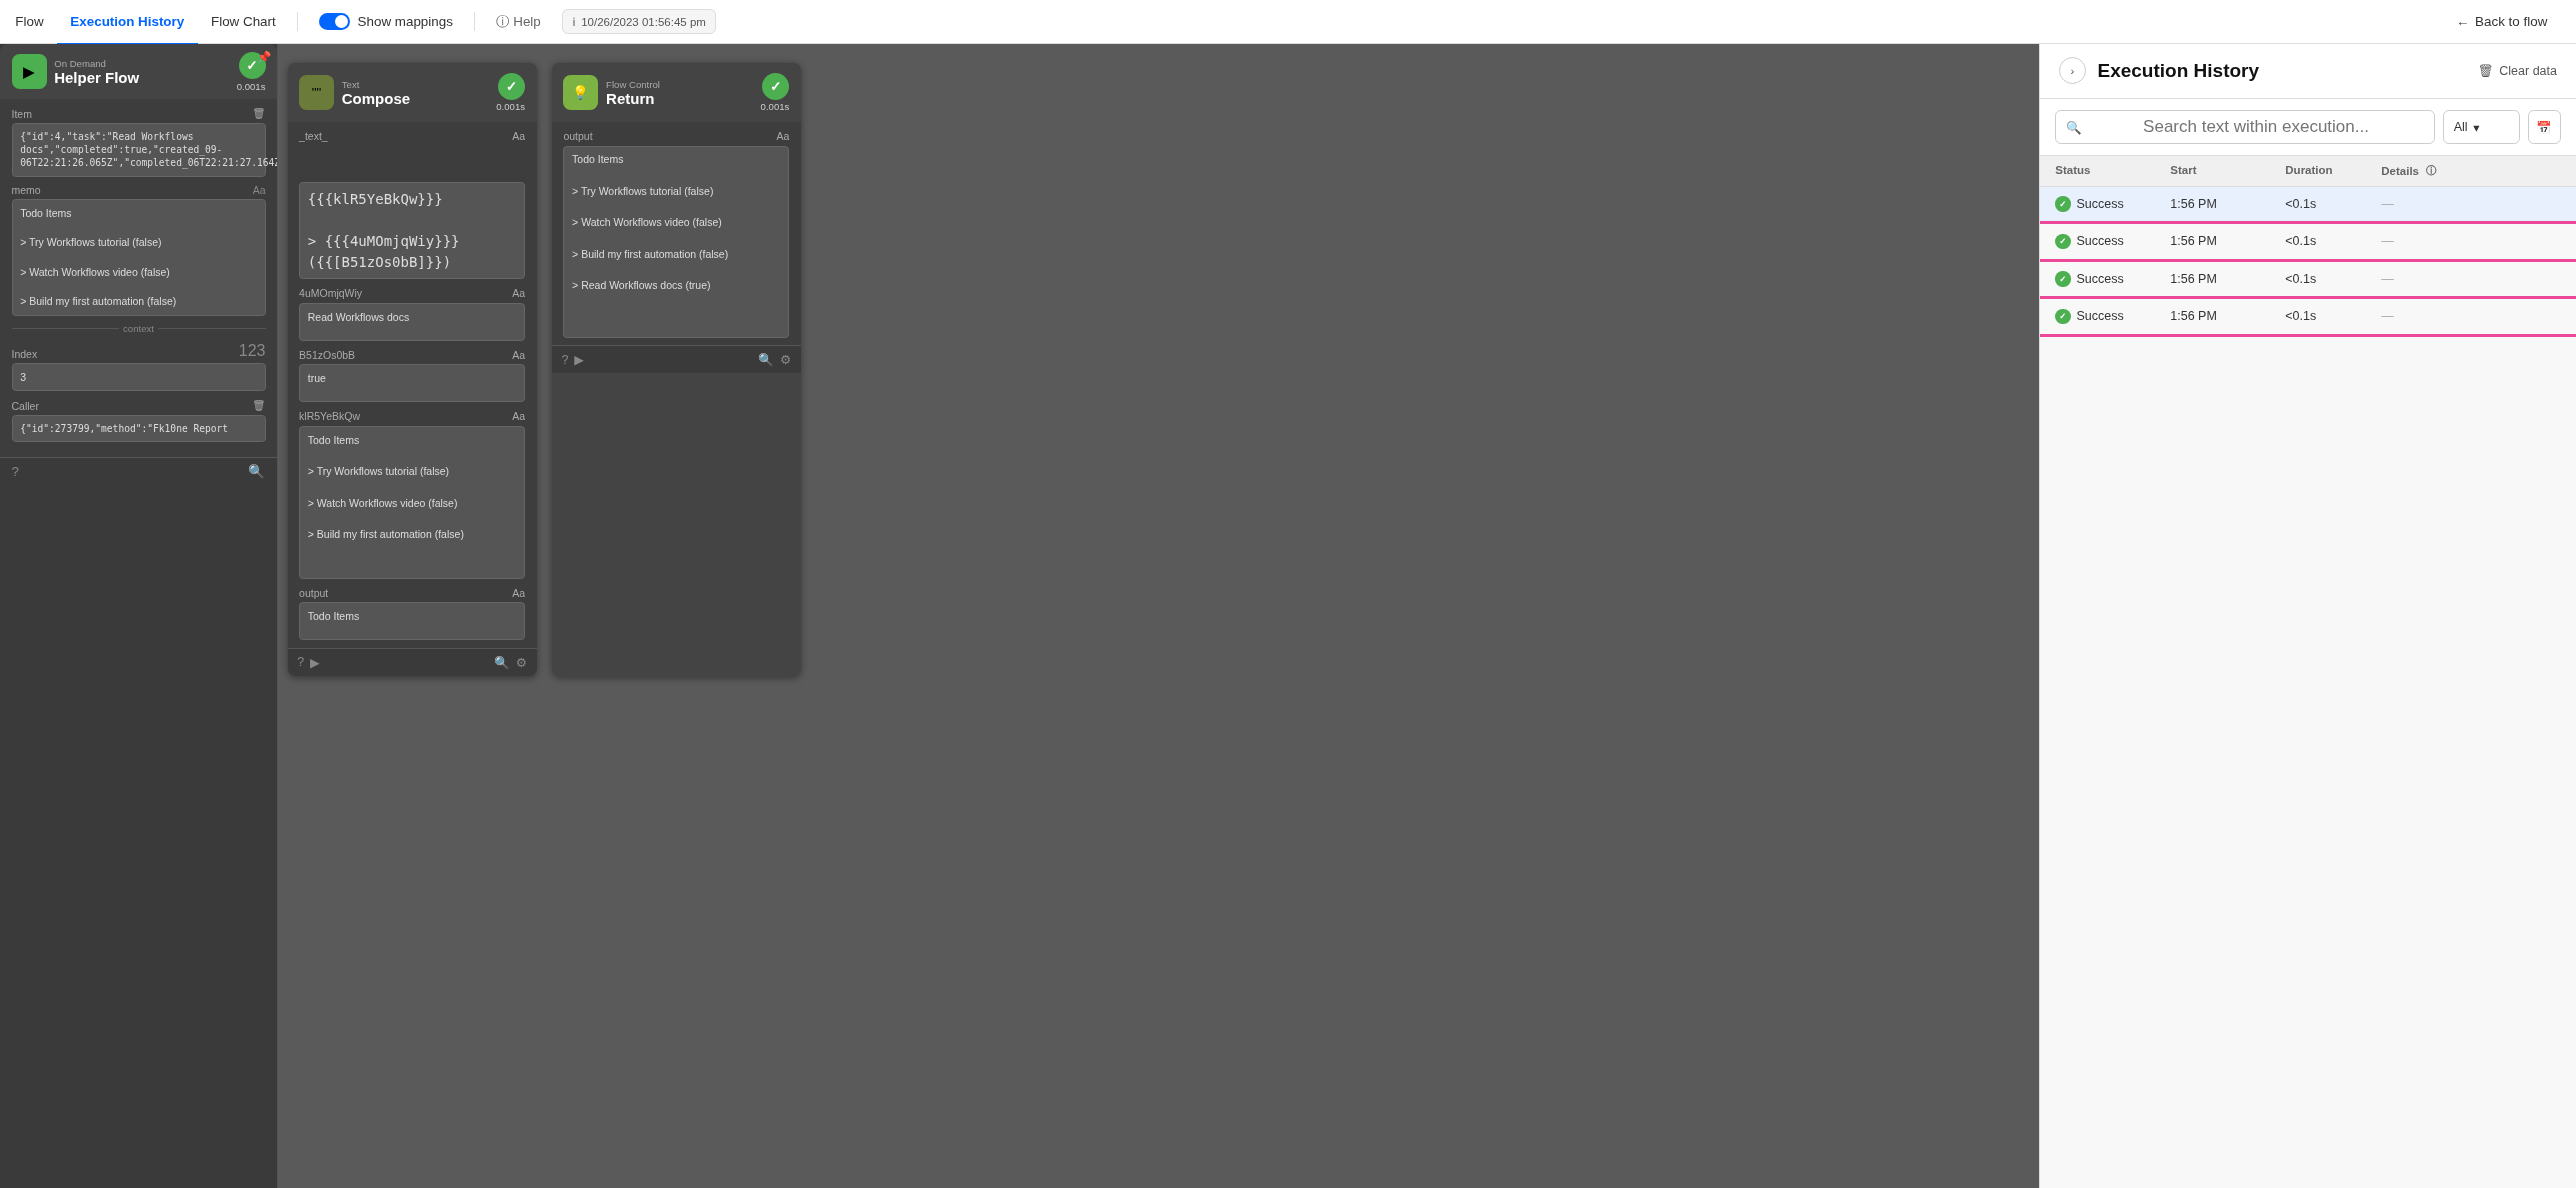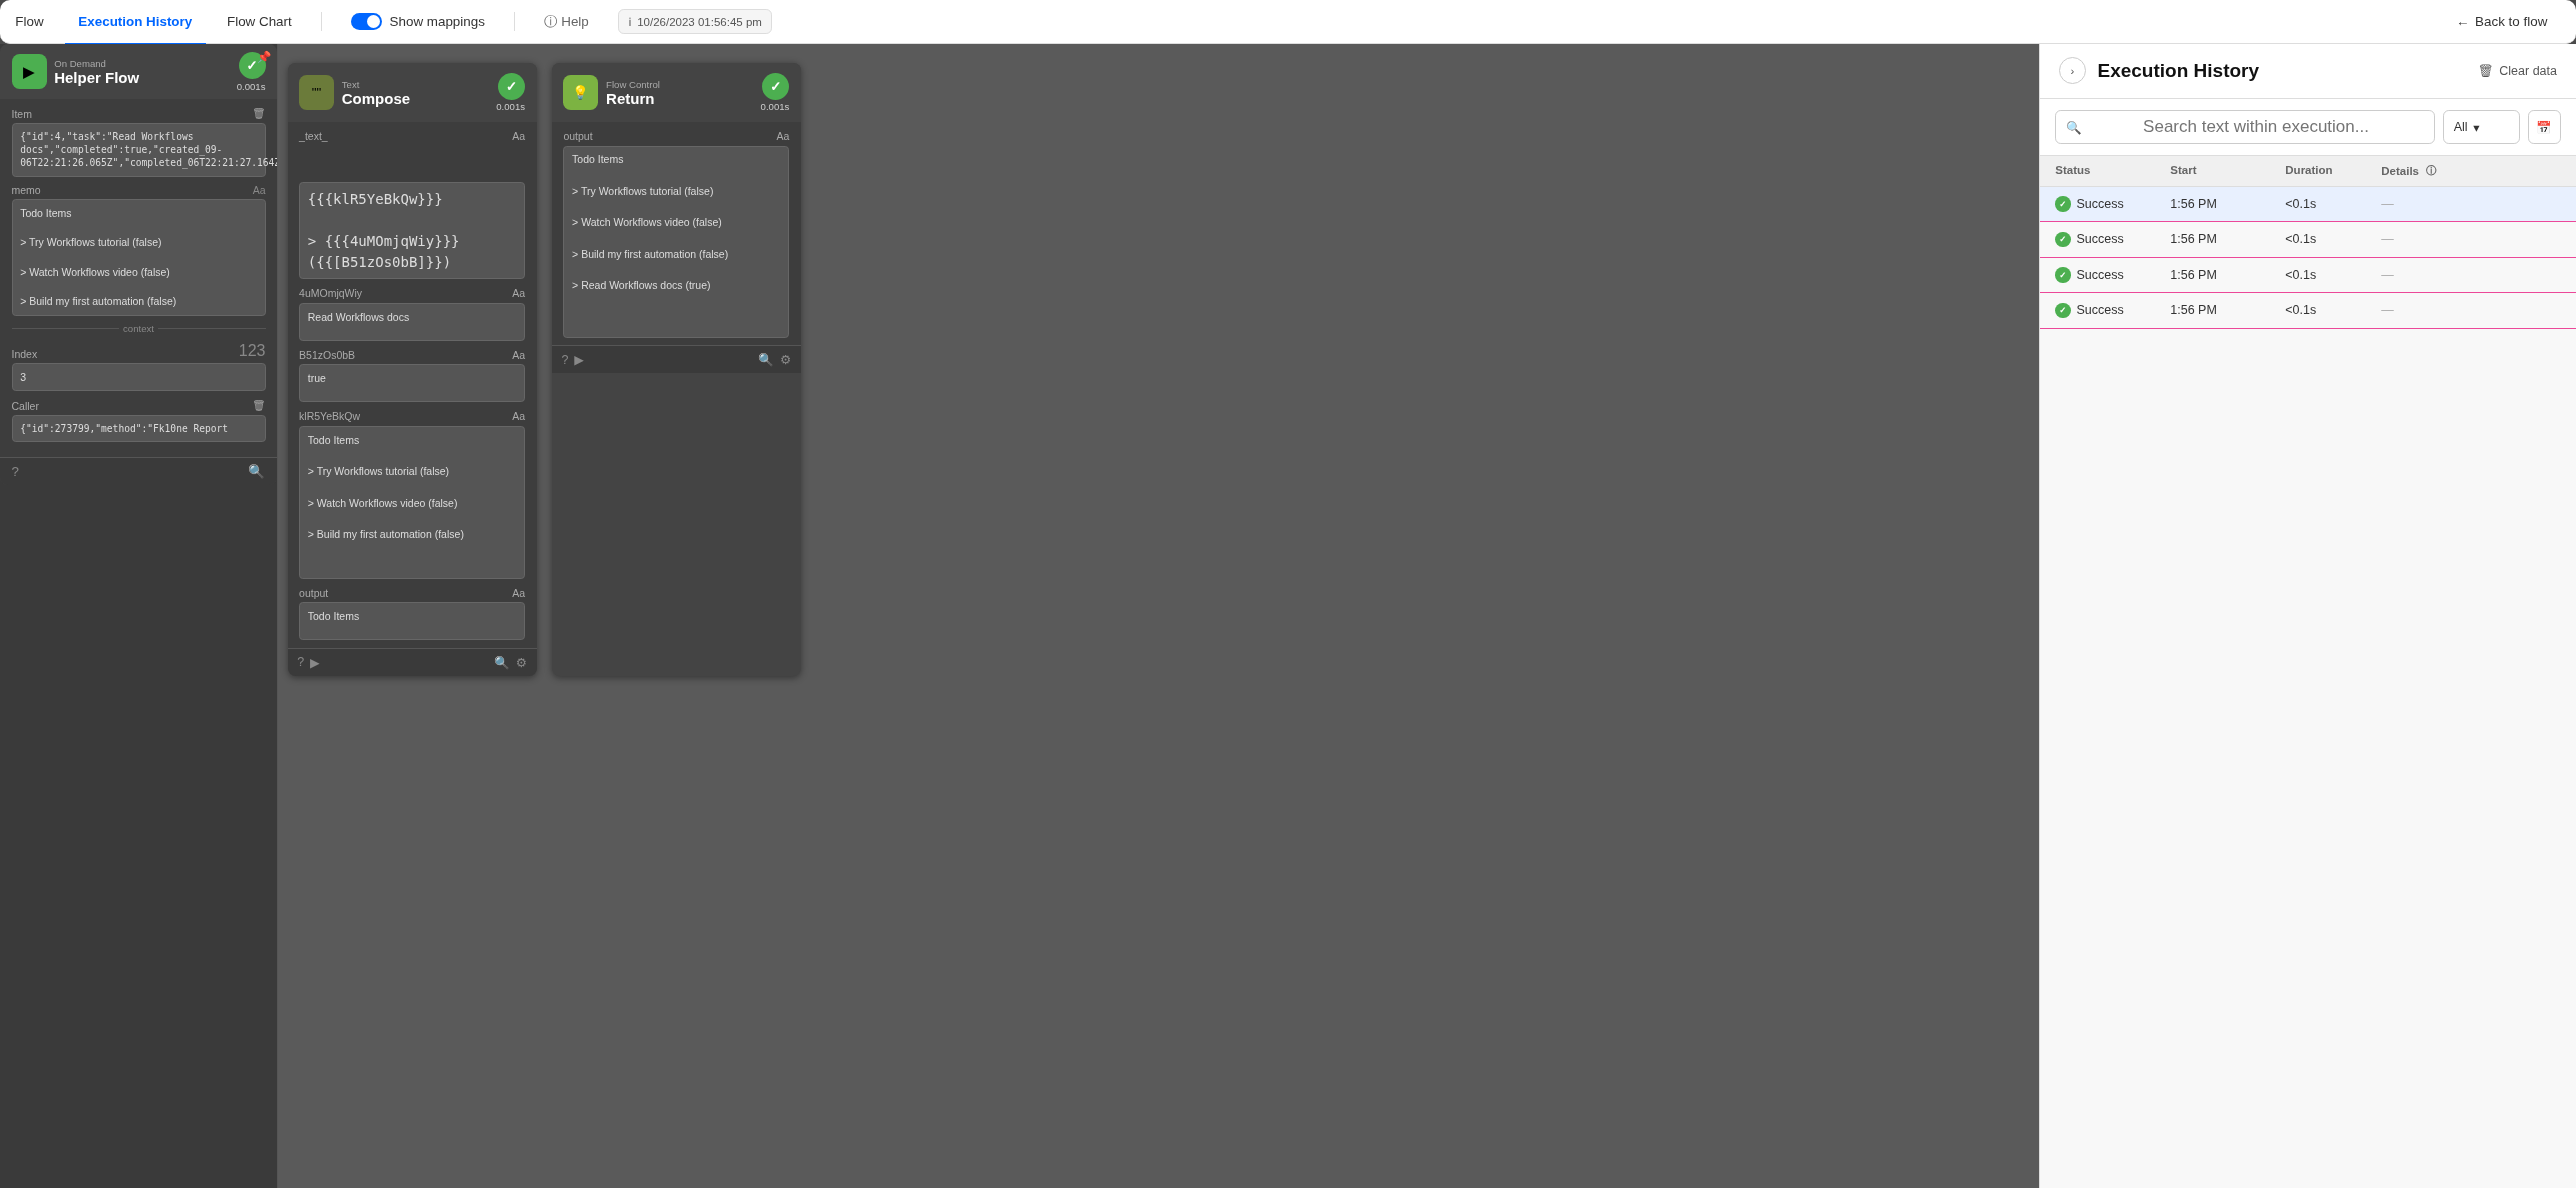--- a/index.html
+++ b/index.html
@@ -6,23 +6,22 @@
     body { font-family: -apple-system, BlinkMacSystemFont, 'Segoe UI', sans-serif; font-size: 12.5px; background: #4a4a4a; display: flex; flex-direction: column; height: 100vh; overflow: hidden; }
 
     
     .top-nav {
       background: #fff;
       border-bottom: 1px solid #ddd;
       display: flex;
       align-items: center;
       padding: 0 15.3px;
       height: 44px;
-      gap: 8px;
+      gap: 0;
       flex-shrink: 0;
-      border-radius: 10px;
     }
     .nav-item {
       padding: 0 13.4px;
       height: 44px;
       display: flex;
       align-items: center;
       cursor: pointer;
       color: #333;
       font-size: 13.4px;
       border-bottom: 1.9px solid transparent;
@@ -186,21 +185,21 @@
     .cal-btn { border: 1px solid #ccc; border-radius: 5.8px; padding: 5.8px 7.7px; background: #fff; cursor: pointer; color: #555; display: flex; align-items: center; }
 
     .table-header { display: flex; padding: 7.7px 15.3px; background: #f0f0f0; border-bottom: 1px solid #ddd; }
     .th { font-size: 11.5px; color: #666; font-weight: 600; }
     .th-status { width: 115px; }
     .th-start { width: 115px; }
     .th-duration { width: 96px; }
     .th-details { flex: 1; display: flex; align-items: center; gap: 7px; }
 
     .table-body { flex: 1; overflow-y: auto; }
-    .table-row { display: flex; padding: 9.6px 15.3px; border-bottom: 1px solid #ec4899; align-items: center; }
+    .table-row { display: flex; padding: 9.6px 15.3px; border-bottom: 3px solid #ec4899; align-items: center; }
     .table-row.selected { background: #e8f0fe; }
     .td { font-size: 12.5px; color: #333; }
     .td-status { width: 115px; display: flex; align-items: center; gap: 5.8px; }
     .td-start { width: 115px; }
     .td-duration { width: 96px; }
     .td-details { flex: 1; color: #aaa; }
     .status-dot { width: 15.3px; height: 15.3px; border-radius: 50%; background: #4CAF50; display: flex; align-items: center; justify-content: center; flex-shrink: 0; }
     .status-dot::after { content: '✓'; color: white; font-size: 8.6px; font-weight: bold; }
 
     .table-footer { padding: 11.5px 15.3px; text-align: center; color: #888; font-size: 12.5px; border-top: 1px solid #eee; background: #fff; }

